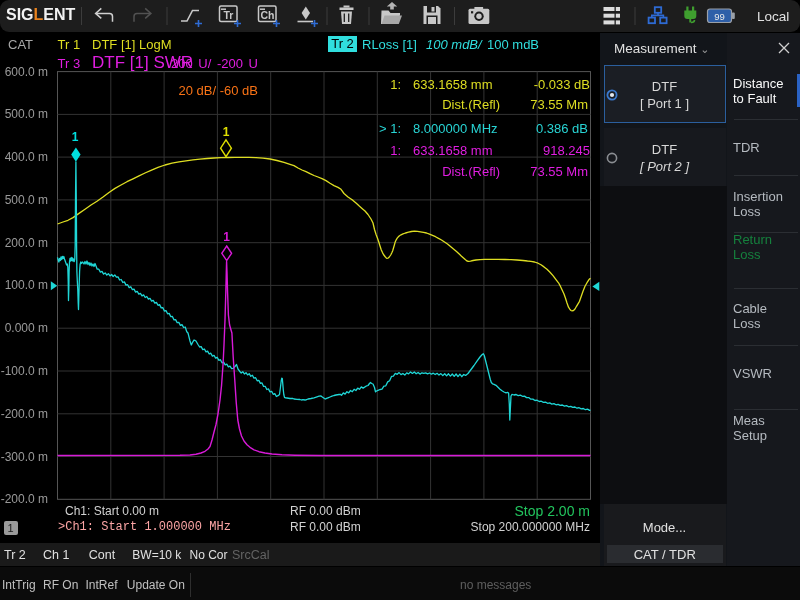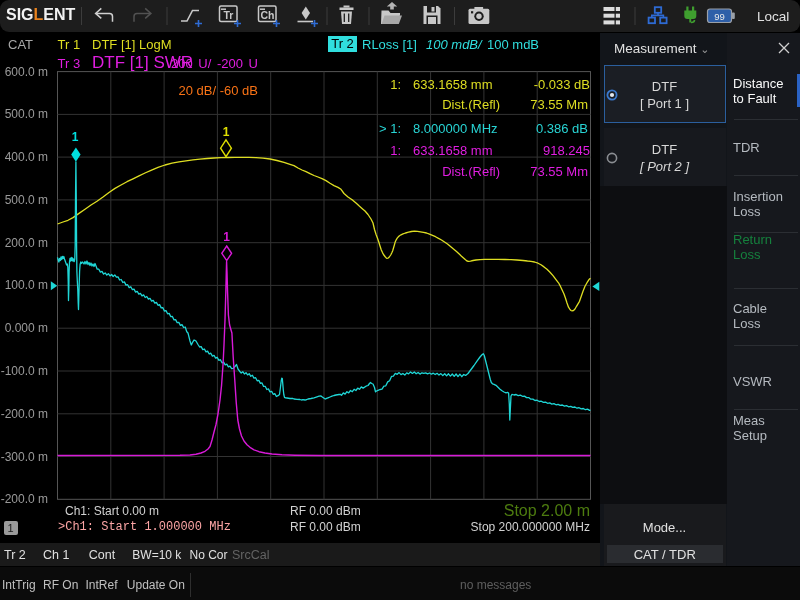--- a/index.html
+++ b/index.html
@@ -155,21 +155,21 @@
 <div class="abs vc" style="top:128px;left:413px;color:#28d4d4;font-size:13px;">8.000000 MHz</div>
 <div class="abs vc" style="top:128px;left:480px;width:108px;text-align:right;color:#28d4d4;font-size:13px;">0.386 dB</div>
 <div class="abs vc" style="top:150px;left:380px;width:21px;text-align:right;color:#e01ee0;font-size:13px;">1:</div>
 <div class="abs vc" style="top:150px;left:413px;color:#e01ee0;font-size:13px;">633.1658 mm</div>
 <div class="abs vc" style="top:150px;left:480px;width:110px;text-align:right;color:#e01ee0;font-size:13px;">918.245</div>
 <div class="abs vc" style="top:171px;left:413px;width:87px;text-align:right;color:#e01ee0;font-size:13px;">Dist.(Refl)</div>
 <div class="abs vc" style="top:171px;left:480px;width:108px;text-align:right;color:#e01ee0;font-size:13px;">73.55 Mm</div>
 
 <div class="abs vc" style="top:511px;left:65px;font-size:12px;color:#d2d2d2;">Ch1: Start 0.00 m</div>
 <div class="abs vc" style="top:511px;left:290px;font-size:12px;color:#d2d2d2;">RF 0.00 dBm</div>
-<div class="abs vc" style="top:511px;left:480px;width:110px;text-align:right;font-size:16px;color:#4d7c0f;">Stop 2.00 m</div>
+<div class="abs vc" style="top:511px;left:480px;width:110px;text-align:right;font-size:14px;color:#22c55e;">Stop 2.00 m</div>
 <div class="abs vc" style="top:527px;left:58px;font-size:12px;color:#fca5a5;font-family:Liberation Mono, monospace;">&gt;Ch1: Start 1.000000 MHz</div>
 <div class="abs vc" style="top:527px;left:290px;font-size:12px;color:#d2d2d2;">RF 0.00 dBm</div>
 <div class="abs vc" style="top:527px;left:455px;width:135px;text-align:right;font-size:12px;color:#d2d2d2;">Stop 200.000000 MHz</div>
 <div class="abs" style="left:3.5px;top:520.5px;width:14px;height:14px;background:#9a9a9a;border-radius:2px;color:#1a1a1a;font-size:11px;text-align:center;line-height:14px;">1</div>
 
 <div class="abs" style="left:0;top:543px;width:600px;height:23px;background:#1a1a1a;"></div>
 <div class="abs vc" style="top:554.5px;left:4px;font-size:12.5px;color:#e0e0e0;">Tr 2</div>
 <div class="abs vc" style="top:554.5px;left:43px;font-size:12.5px;color:#e0e0e0;">Ch 1</div>
 <div class="abs vc" style="top:554.5px;left:88.8px;font-size:12.5px;color:#e0e0e0;">Cont</div>
 <div class="abs vc" style="top:554.5px;left:132.3px;font-size:12px;color:#e0e0e0;">BW=10 k</div>
@@ -216,15 +216,15 @@
 <div class="abs" style="left:733px;top:76px;font-size:13px;line-height:15px;color:#fafafa;">Distance<br>to Fault</div>
 <div class="abs" style="left:734px;top:118.5px;width:64px;height:1px;background:#2b2e33;"></div>
 <div class="abs vc" style="left:733px;top:147px;font-size:13px;color:#b5bac0;">TDR</div>
 <div class="abs" style="left:734px;top:175px;width:64px;height:1px;background:#2b2e33;"></div>
 <div class="abs" style="left:733px;top:189px;font-size:13px;line-height:15px;color:#b5bac0;">Insertion<br>Loss</div>
 <div class="abs" style="left:734px;top:231.5px;width:64px;height:1px;background:#2b2e33;"></div>
 <div class="abs" style="left:733px;top:232px;font-size:13px;line-height:15px;color:#15803d;">Return<br>Loss</div>
 <div class="abs" style="left:734px;top:288px;width:64px;height:1px;background:#2b2e33;"></div>
 <div class="abs" style="left:733px;top:300.5px;font-size:13px;line-height:15px;color:#b5bac0;">Cable<br>Loss</div>
 <div class="abs" style="left:734px;top:344.5px;width:64px;height:1px;background:#2b2e33;"></div>
-<div class="abs vc" style="left:733px;top:373px;font-size:13px;color:#b5bac0;margin-top:8px;">VSWR</div>
+<div class="abs vc" style="left:733px;top:373px;font-size:13px;color:#b5bac0;">VSWR</div>
 <div class="abs" style="left:734px;top:408.5px;width:64px;height:1px;background:#2b2e33;"></div>
 <div class="abs" style="left:733px;top:412.5px;font-size:13px;line-height:15px;color:#b5bac0;">Meas<br>Setup</div>
 
 </body></html>

